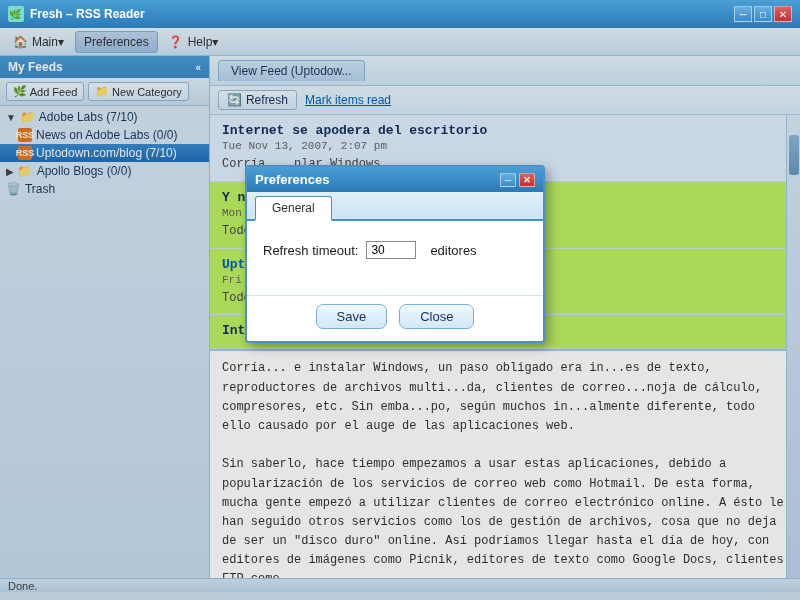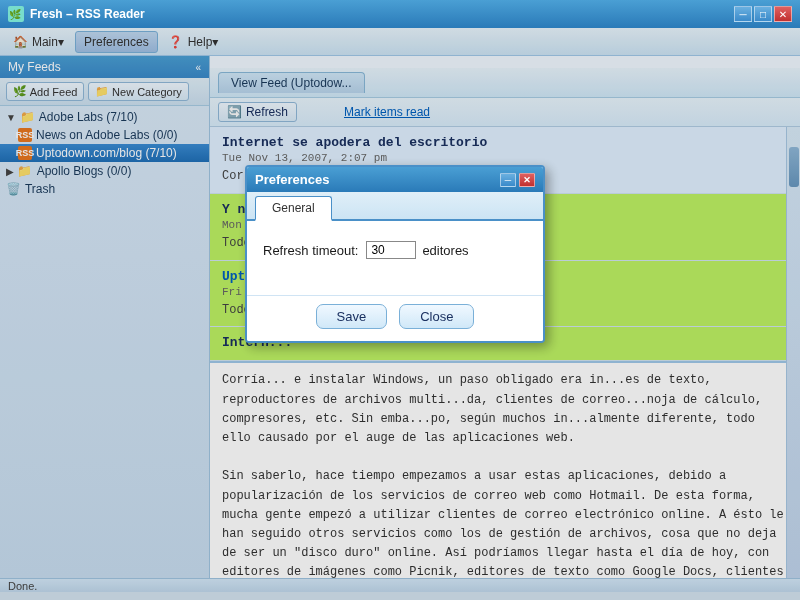--- a/index.html
+++ b/index.html
@@ -55,21 +55,21 @@
       width: 210px;
       background: linear-gradient(to bottom, #daeaf8, #c8ddf0);
       border-right: 1px solid #a0c4e0;
       display: flex;
       flex-direction: column;
       overflow: hidden;
     }
     .sidebar-header {
       background: linear-gradient(to bottom, #4a9fd4, #3a8aca);
       color: white;
-      font-weight: normal;
+      font-weight: bold;
       font-size: 12px;
       padding: 4px 8px;
       display: flex;
       align-items: center;
       justify-content: space-between;
     }
     .sidebar-header-arrows { font-size: 10px; cursor: pointer; }
     .sidebar-toolbar {
       padding: 4px 6px;
       display: flex;
@@ -111,21 +111,20 @@
       background: #f0f8ff;
       overflow: hidden;
     }
     .content-toolbar {
       background: linear-gradient(to bottom, #e8f4fc, #d0e8f8);
       border-bottom: 1px solid #a8cce4;
       padding: 4px 8px;
       display: flex;
       align-items: center;
       gap: 4px;
-      margin-top: 12px;
     }
     .tab-button {
       padding: 3px 12px;
       background: linear-gradient(to bottom, #d0e8f8, #b8d4ec);
       border: 1px solid #88b8d8;
       border-bottom: none;
       border-radius: 4px 4px 0 0;
       cursor: pointer;
       font-size: 12px;
       color: #1a3a5c;
@@ -263,21 +262,21 @@
       background: white;
       display: inline-block;
       cursor: pointer;
     }
     .pref-input {
       width: 50px;
       padding: 1px 4px;
       border: 1px solid #888;
       background: white;
       font-size: 12px;
-      margin-right: 6px;
+      margin-right: 14px;
     }
     .dialog-footer {
       padding: 8px 16px 12px;
       background: white;
       display: flex;
       justify-content: center;
       gap: 12px;
       border-top: 1px solid #d0e4f4;
     }
     .dialog-action-btn {
@@ -404,21 +403,21 @@
       <div class="tab-button">
         <span>View Feed (Uptodow...</span>
       </div>
     </div>
 
     <div class="feed-toolbar">
       <button class="feed-action-btn">
         <span>🔄</span>
         <span>Refresh</span>
       </button>
-      <span style="color:#0060c0;cursor:pointer;font-size:12px;text-decoration:underline;margin-left:39px;">Mark items read</span>
+      <span style="color:#0060c0;cursor:pointer;font-size:12px;text-decoration:underline;">Mark items read</span>
     </div>
 
     <div class="content-main">
       <div class="article-list">
 
         <div class="article-item selected">
           <div class="article-title">Internet se apodera del escritorio</div>
           <div class="article-date">Tue Nov 13, 2007, 2:07 pm</div>
           <div class="article-preview">Corría... nlar Windows,...</div>
         </div>

